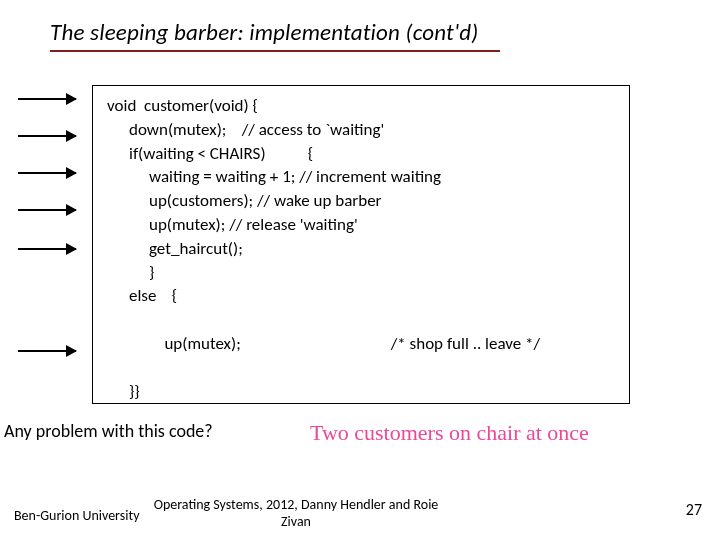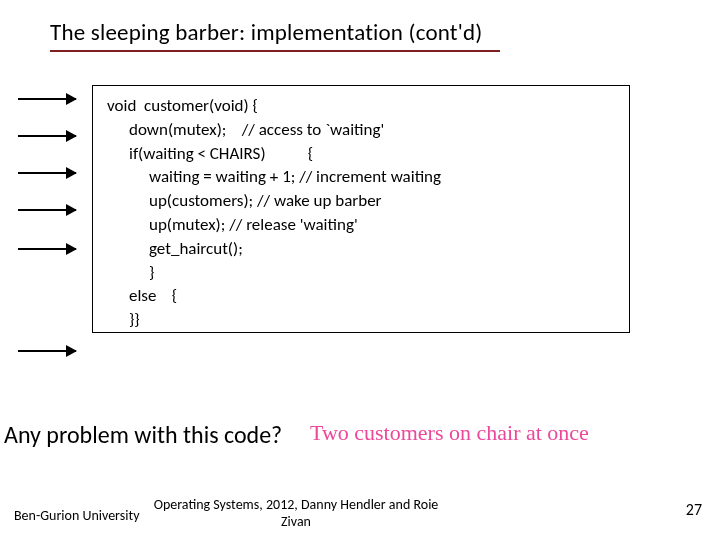--- a/index.html
+++ b/index.html
@@ -11,20 +11,21 @@
     font-family: Calibri, "Segoe UI", Arial, sans-serif;
     color: #000;
     overflow: hidden;
     position: relative;
   }
   .title {
     position: absolute;
     top: 18px;
     left: 50px;
     font-size: 23px;
+    font-style: italic;
     letter-spacing: 0.2px;
   }
   .title-underline {
     position: absolute;
     left: 50px;
     top: 50px;
     width: 450px;
     height: 2px;
     background: #7f1f1f;
   }
@@ -64,21 +65,21 @@
   .ind2 { padding-left: 42px; }
   .comment-right {
     display: inline-block;
     margin-left: 150px;
   }
 
   .question {
     position: absolute;
     left: 4px;
     top: 420px;
-    font-size: 24px;
+    font-size: 18px;
   }
   .answer {
     position: absolute;
     left: 310px;
     top: 420px;
     font-size: 22px;
     font-family: "Comic Sans MS", "Segoe Script", cursive;
     color: #ec4899;
   }
 
@@ -119,20 +120,23 @@
 <div class="codebox">
   <div class="line">void  customer(void) {</div>
   <div class="line ind1">down(mutex);    // access to `waiting'</div>
   <div class="line ind1">if(waiting &lt; CHAIRS)           {</div>
   <div class="line ind2">waiting = waiting + 1; // increment waiting</div>
   <div class="line ind2">up(customers); // wake up barber</div>
   <div class="line ind2">up(mutex); // release 'waiting'</div>
   <div class="line ind2">get_haircut();</div>
   <div class="line ind2">}</div>
   <div class="line ind1">else    {</div>
+  <div class="line ind2">
+    <span>up(mutex);</span><span class="comment-right">/* shop full .. leave */</span>
+  </div>
   <div class="line ind1">}}</div>
 </div>
 
 <div class="question">Any problem with this code?</div>
 <div class="answer">Two customers on chair at once</div>
 
 <div class="footer-left">Ben-Gurion University</div>
 <div class="footer-center">
   <span>Operating Systems, 2012, Danny Hendler and Roie</span>
   <span class="sub">Zivan</span>

